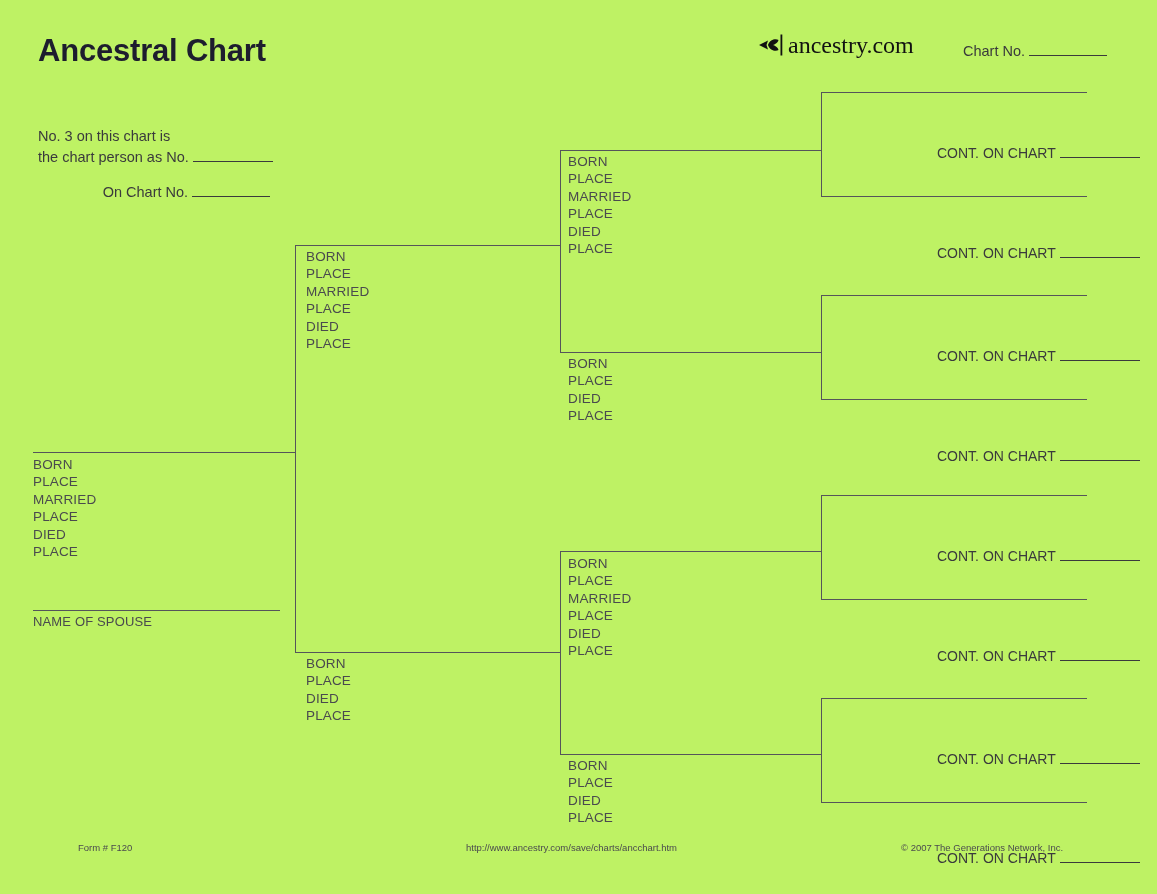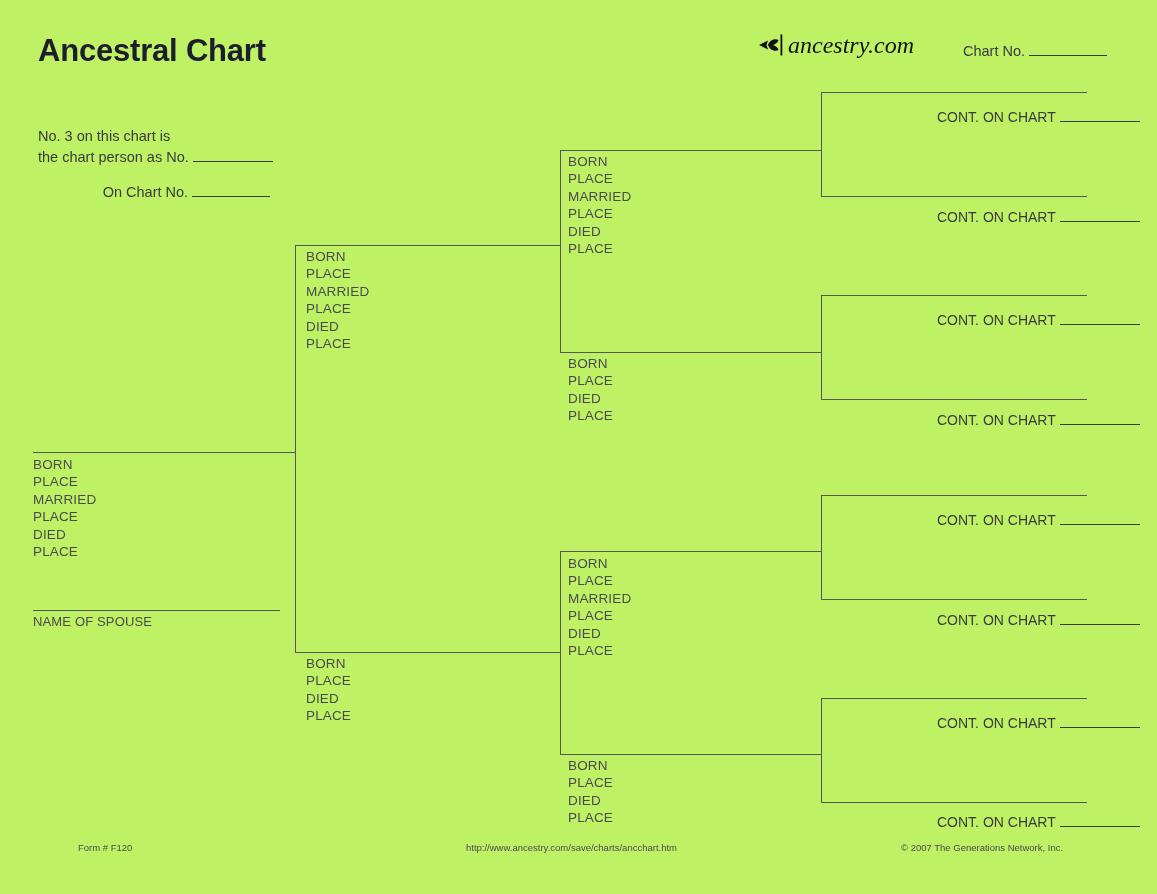--- a/index.html
+++ b/index.html
@@ -43,21 +43,20 @@
     height: 24px;
     display: block;
   }
   #logo .wordmark {
     font-family: "Liberation Serif", serif;
     font-size: 24px;
     color: #111111;
     margin-left: 1px;
     line-height: 1;
     white-space: nowrap;
-    font-style: italic;
   }
   #chart-no {
     position: absolute;
     left: 963px;
     top: 43px;
     font-size: 14.5px;
     white-space: nowrap;
     text-align: center;
   }
   .blank {
@@ -113,20 +112,21 @@
     position: absolute;
     border-top: 1px solid #55555a;
     height: 0;
   }
 
   .cont {
     position: absolute;
     font-size: 14px;
     white-space: nowrap;
     color: #3a3a3c;
+    margin-top: 36px;
   }
 
   .spouse-label {
     position: absolute;
     font-size: 13px;
     letter-spacing: 0.15px;
     color: #4a4a4e;
     white-space: nowrap;
   }
 

